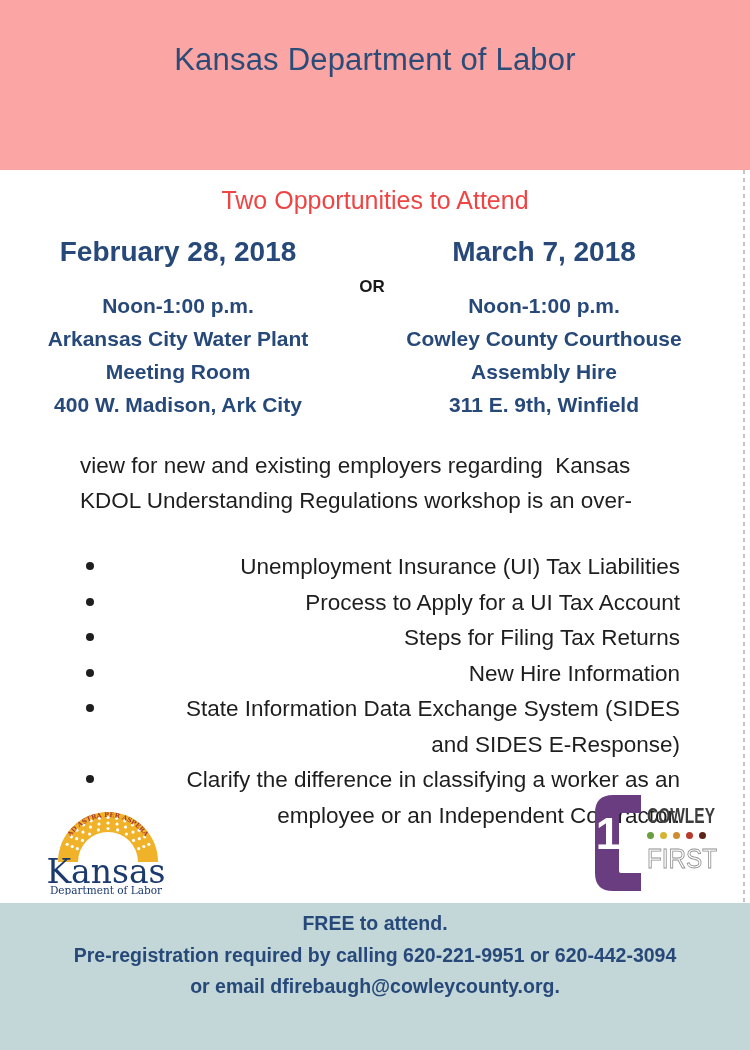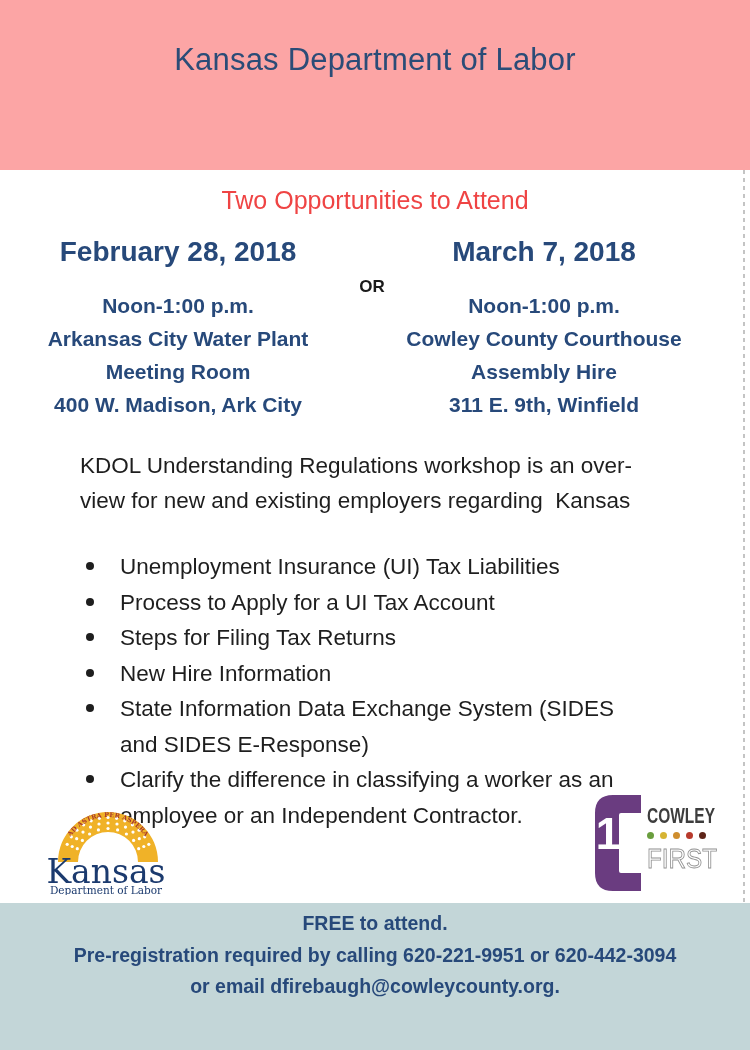--- a/index.html
+++ b/index.html
@@ -26,21 +26,21 @@
   .details{position:absolute;top:289px;font-size:21px;font-weight:bold;color:#27497a;
     text-align:center;line-height:33px;}
   .details.left{left:8px;width:340px;}
   .details.right{left:384px;width:320px;}
   
   .intro{position:absolute;top:448px;left:80px;width:600px;color:#1e1e1e;
     font-size:22.5px;line-height:35.4px;}
   .intro div{white-space:pre-wrap;}
   
   .bullets{position:absolute;top:549px;left:80px;width:600px;margin:0;padding:0;list-style:none;
-    color:#1e1e1e;font-size:22.5px;line-height:35.5px;}
+    color:#1e1e1e;font-size:22.5px;line-height:35.5px;text-align:right;}
   .bullets li{position:relative;padding-left:40px;margin:0;}
   .bullets .dot{position:absolute;left:6px;top:13px;width:8px;height:8px;border-radius:50%;
     background:#1e1e1e;}
   .bullets .bl{white-space:pre-wrap;}
   
   .kdol-logo{position:absolute;left:30px;top:807px;}
   .cowley-logo{position:absolute;left:593px;top:791px;}
   
   .dashed-line{position:absolute;left:743px;top:170px;width:2px;height:733px;
     background:repeating-linear-gradient(to bottom,#c4c4c4 0 4px,transparent 4px 8px);}
@@ -71,22 +71,22 @@
   </div>
 
   <div class="details right">
     <div>Noon-1:00 p.m.</div>
     <div>Cowley County Courthouse</div>
     <div>Assembly Hire</div>
     <div>311 E. 9th, Winfield</div>
   </div>
 
   <div class="intro">
+    <div>view for new and existing employers regarding  Kansas</div>
     <div>KDOL Understanding Regulations workshop is an over-</div>
-    <div>view for new and existing employers regarding  Kansas</div>
   </div>
 
   <ul class="bullets">
     <li>
       <span class="dot"></span>
       <div class="bl">Unemployment Insurance (UI) Tax Liabilities</div>
     </li>
     <li>
       <span class="dot"></span>
       <div class="bl">Process to Apply for a UI Tax Account</div>

